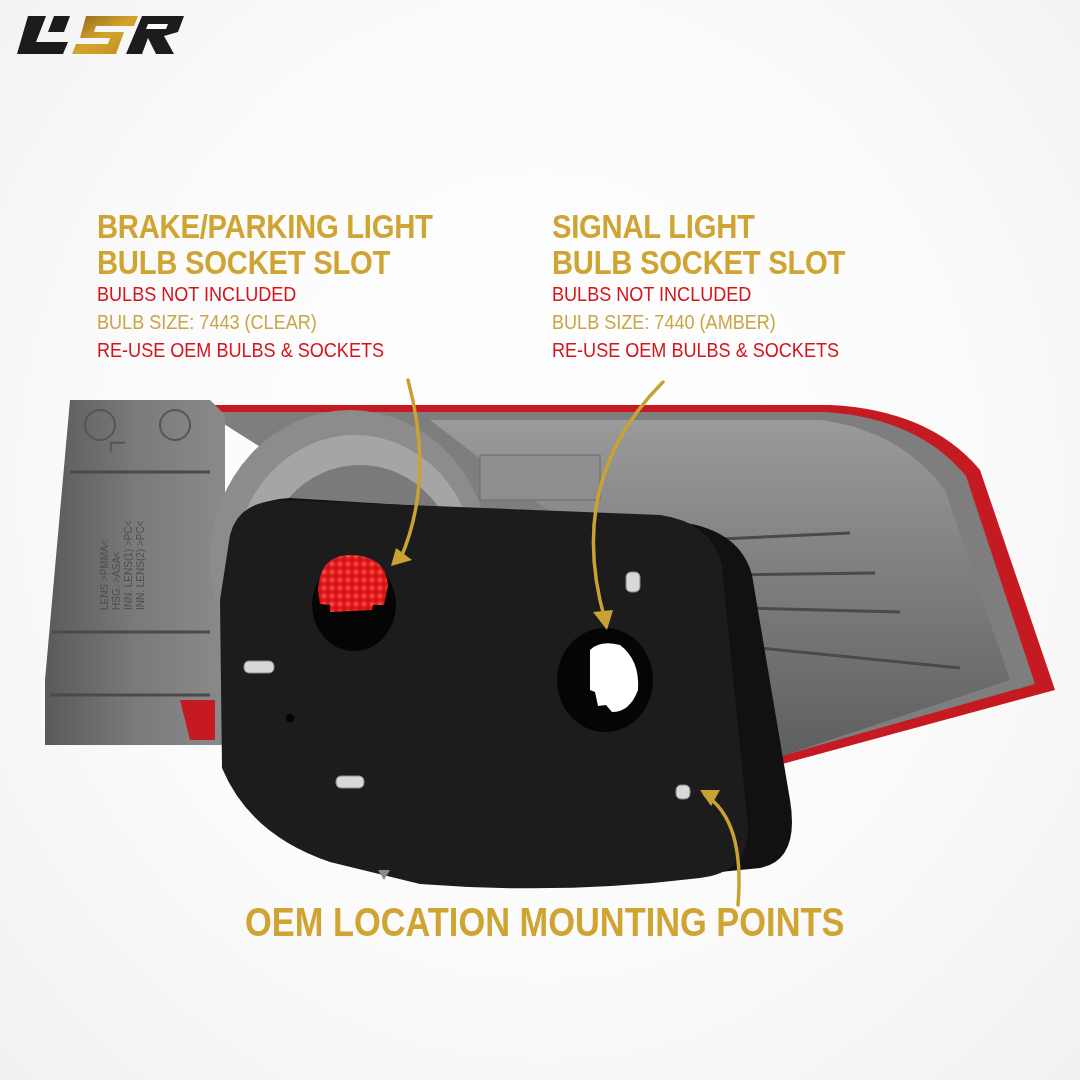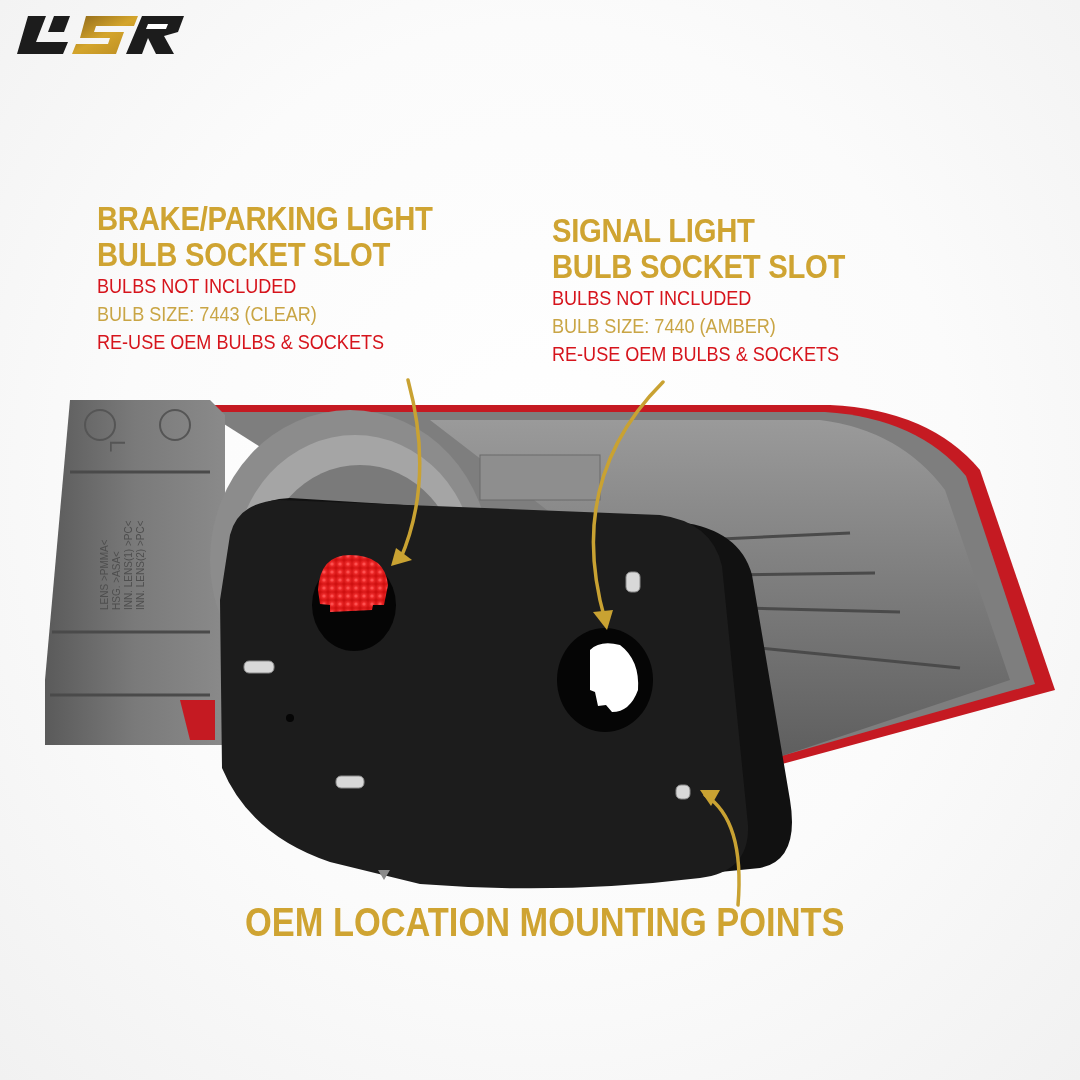--- a/index.html
+++ b/index.html
@@ -2,34 +2,34 @@
 <html><head>
   <meta charset="utf-8">
   <style>
     html, body { margin: 0; padding: 0; }
     body {
       width: 1080px; height: 1080px; overflow: hidden; position: relative;
       background: radial-gradient(ellipse at 50% 45%, #ffffff 0%, #fbfbfb 55%, #f1f1f1 100%);
       font-family: "Liberation Sans", sans-serif;
     }
     .logo { position: absolute; left: 14px; top: 14px; width: 172px; height: 42px; }
-    .callout { position: absolute; }
+    .callout { position: absolute; margin-top: 8px; }
     .callout .title {
       color: #cfa432; font-weight: bold; font-size: 34px; line-height: 36px;
       letter-spacing: -0.3px; transform: scaleX(0.86); transform-origin: left top;
       white-space: nowrap;
     }
     .callout .line {
       font-size: 21px; line-height: 28px; transform: scaleX(0.86); transform-origin: left top;
       white-space: nowrap;
     }
     .red { color: #d6141c; }
     .gold-light { color: #c9a545; }
     .callout-left { left: 97px; top: 200px; }
-    .callout-right { left: 552px; top: 212px; }
+    .callout-right { left: 552px; top: 200px; }
     .bottom-label {
       position: absolute; left: 245px; top: 900px;
       color: #cfa432; font-weight: bold; font-size: 40px; line-height: 44px;
       transform: scaleX(0.86); transform-origin: left top; white-space: nowrap;
     }
     .product { position: absolute; left: 0; top: 0; width: 1080px; height: 1080px; }
   </style>
 </head>
 <body>
 

